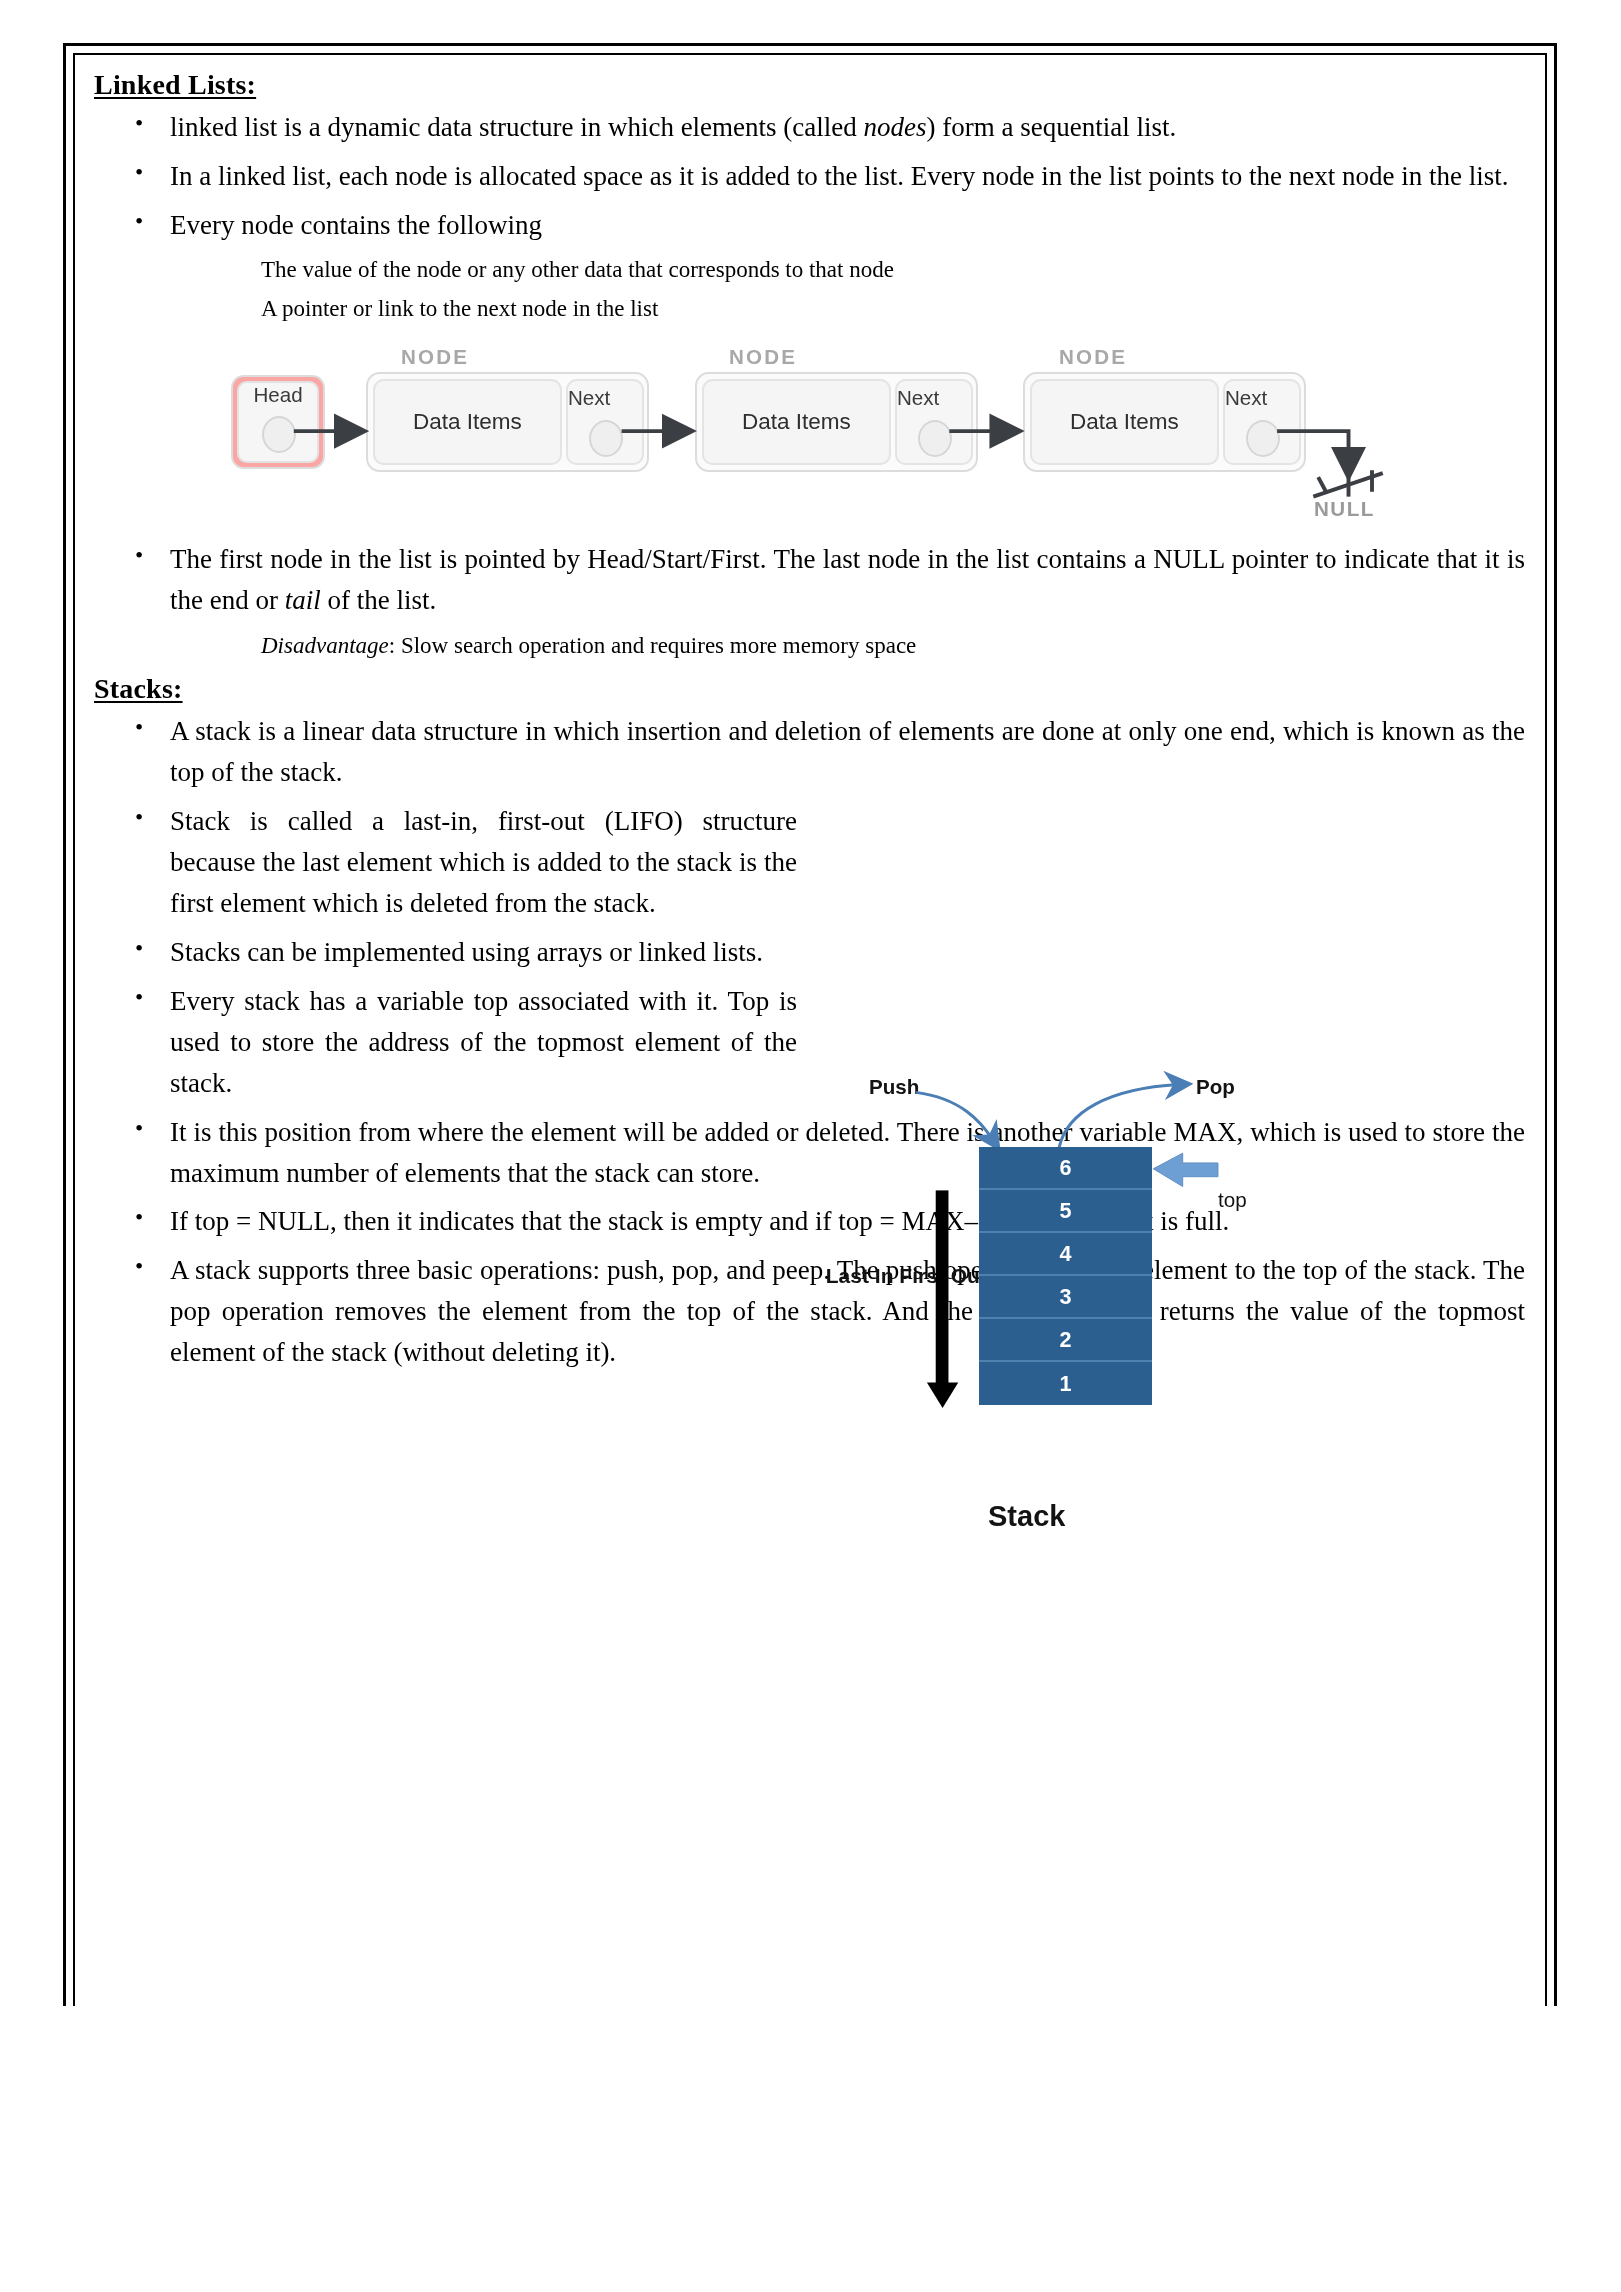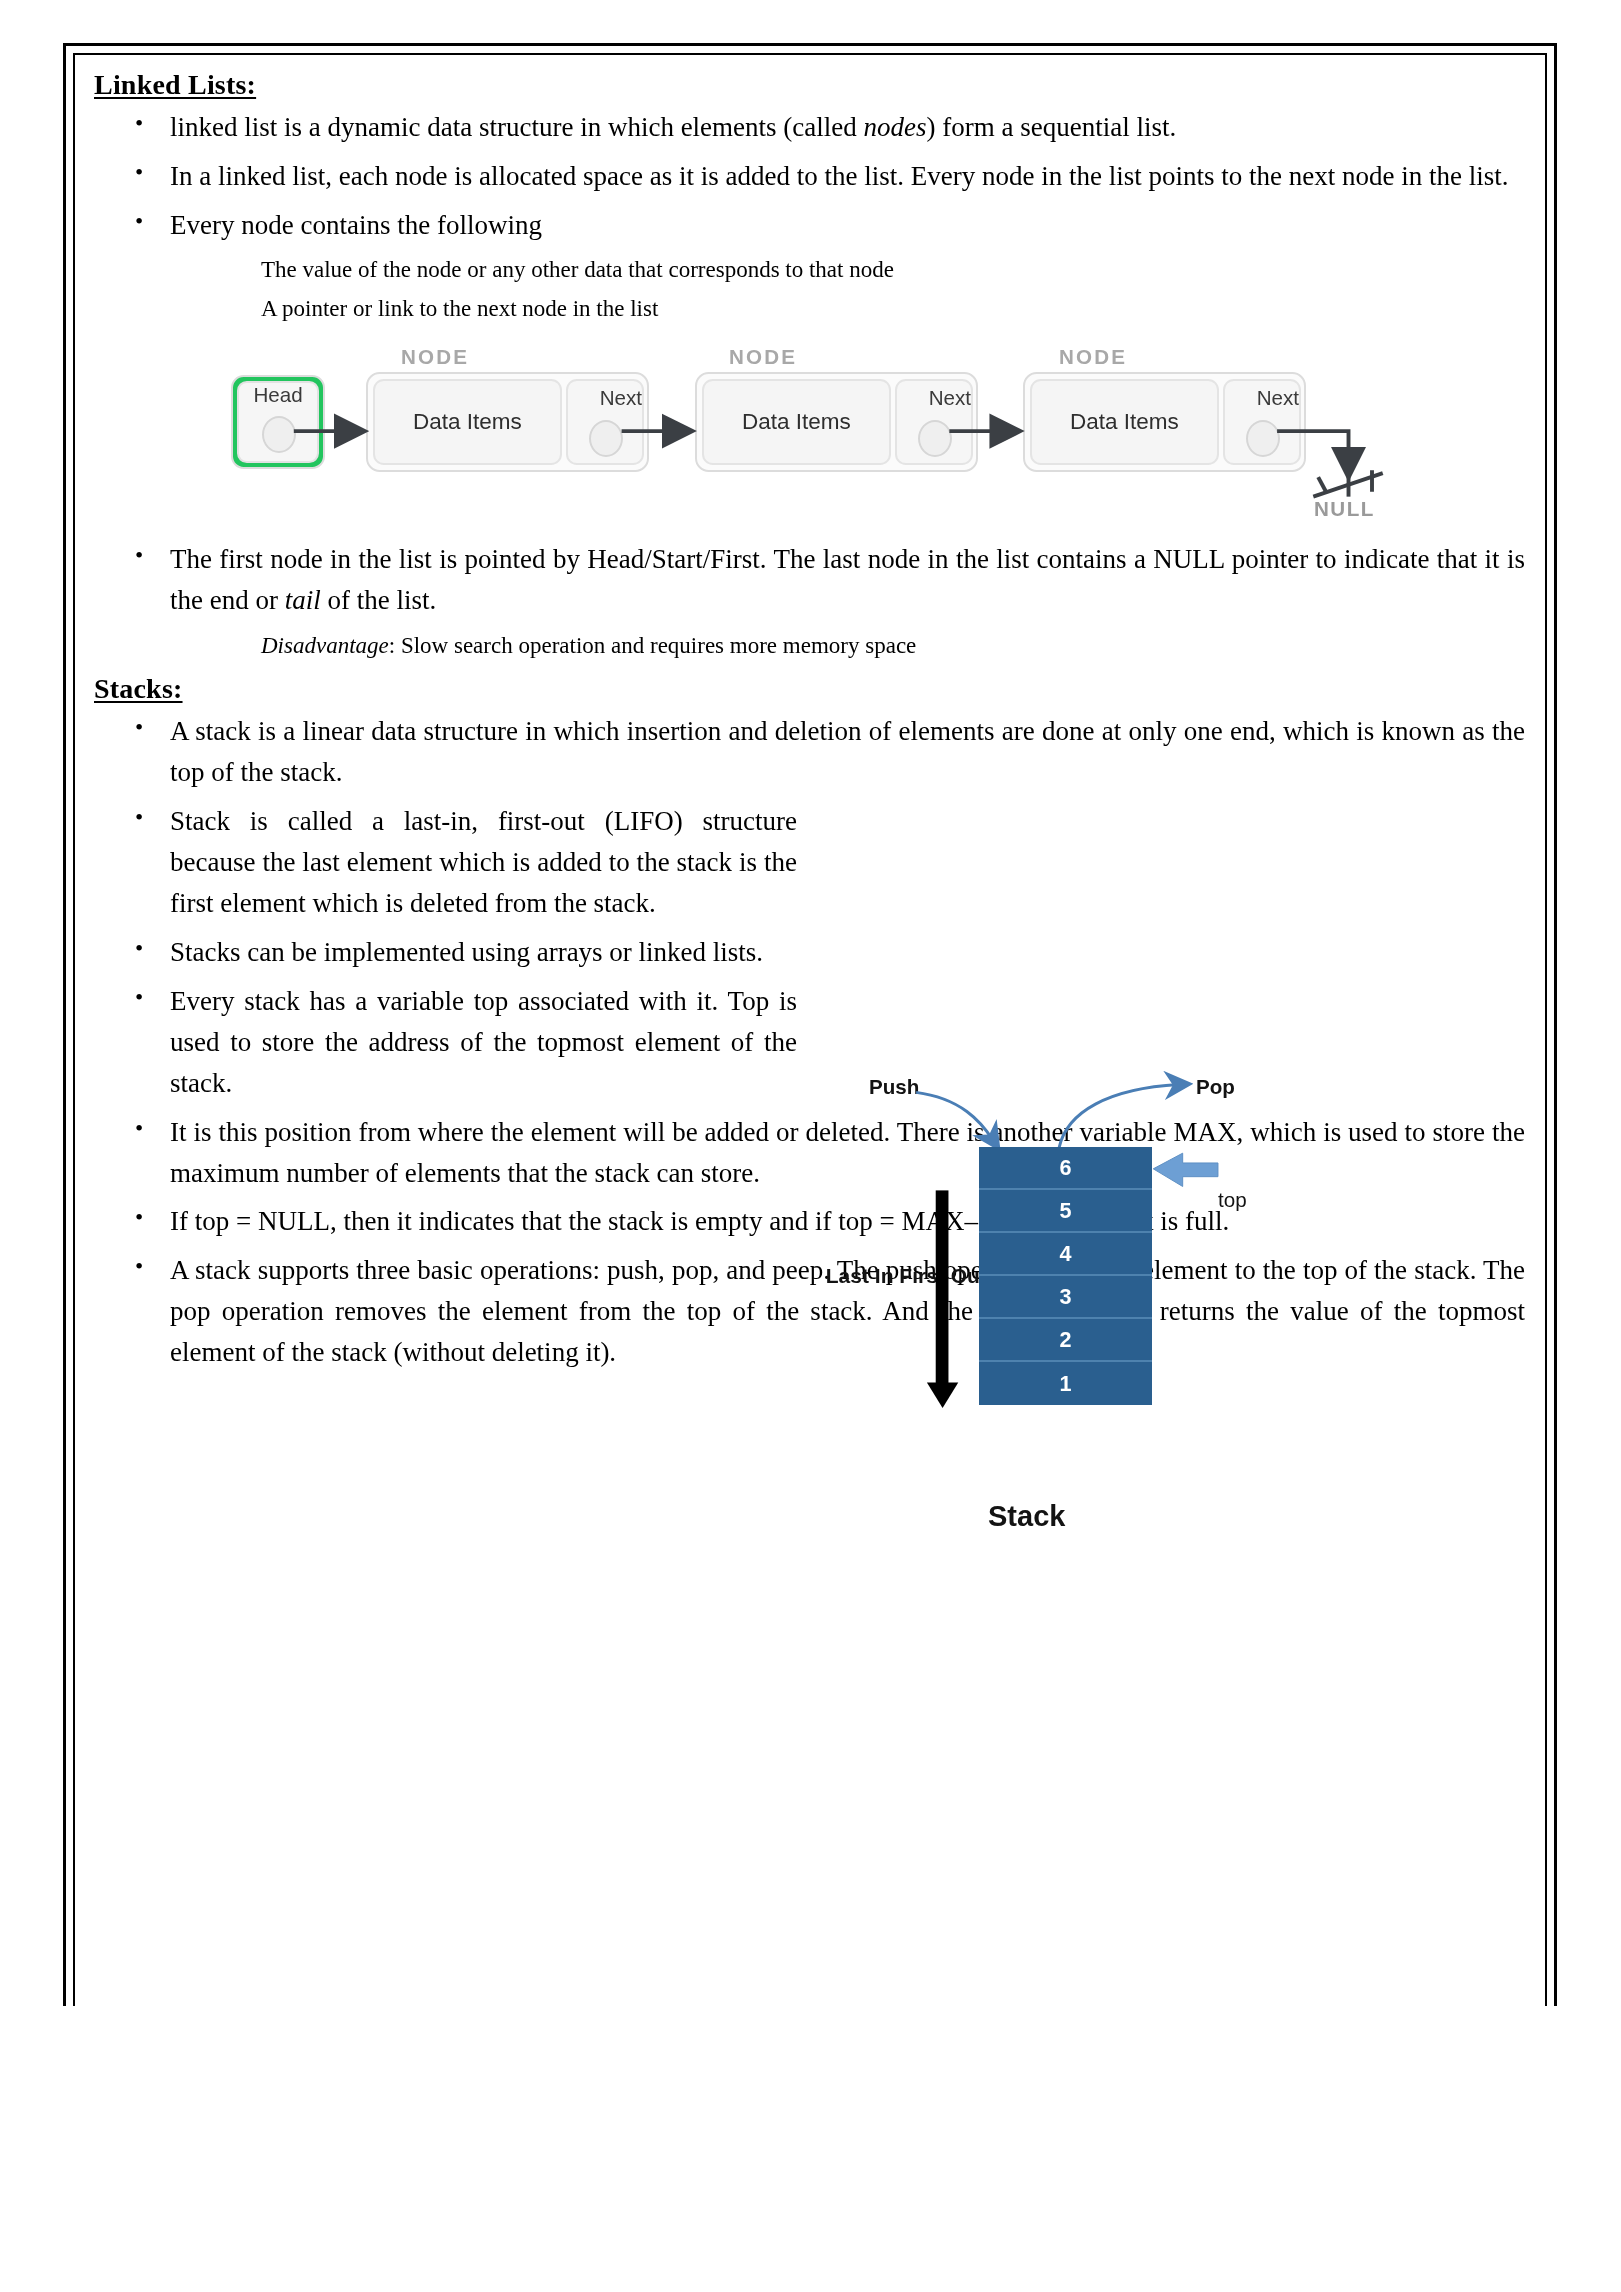--- a/index.html
+++ b/index.html
@@ -107,21 +107,21 @@
     font-weight: 700;
   }
   .ll-head {
     position: absolute;
     left: 39px;
     top: 30px;
     width: 90px;
     height: 90px;
     border: 2px solid #dcdcdc;
     border-radius: 12.7px;
-    background: #22c55e;
+    background: #fca5a5;
   }
   .ll-head-in {
     position: absolute;
     left: 3.9px; top: 3.9px;
     width: 78px; height: 78px;
     border: 2px solid #e2e2e2;
     border-radius: 9.8px;
     background: #f6f6f6;
   }
   .ll-head-lbl {
@@ -167,21 +167,21 @@
     position: absolute;
     left: 198px; top: 4.9px;
     width: 74px; height: 82px;
     border: 2px solid #e4e4e4;
     border-radius: 10.8px;
     background: #f6f6f6;
   }
   .ll-node .next-lbl {
     position: absolute;
     left: 0; right: 0; top: 4.9px;
-    text-align: right;
+    text-align: left;
     font-size: 20.6px;
     color: #3a3a3a;
   }
   .ll-arrow { position: absolute; }
   .ll-null-lbl {
     position: absolute;
     font-size: 20.6px;
     color: #9a9a9a;
     letter-spacing: 1.5px;
     font-weight: 600;

